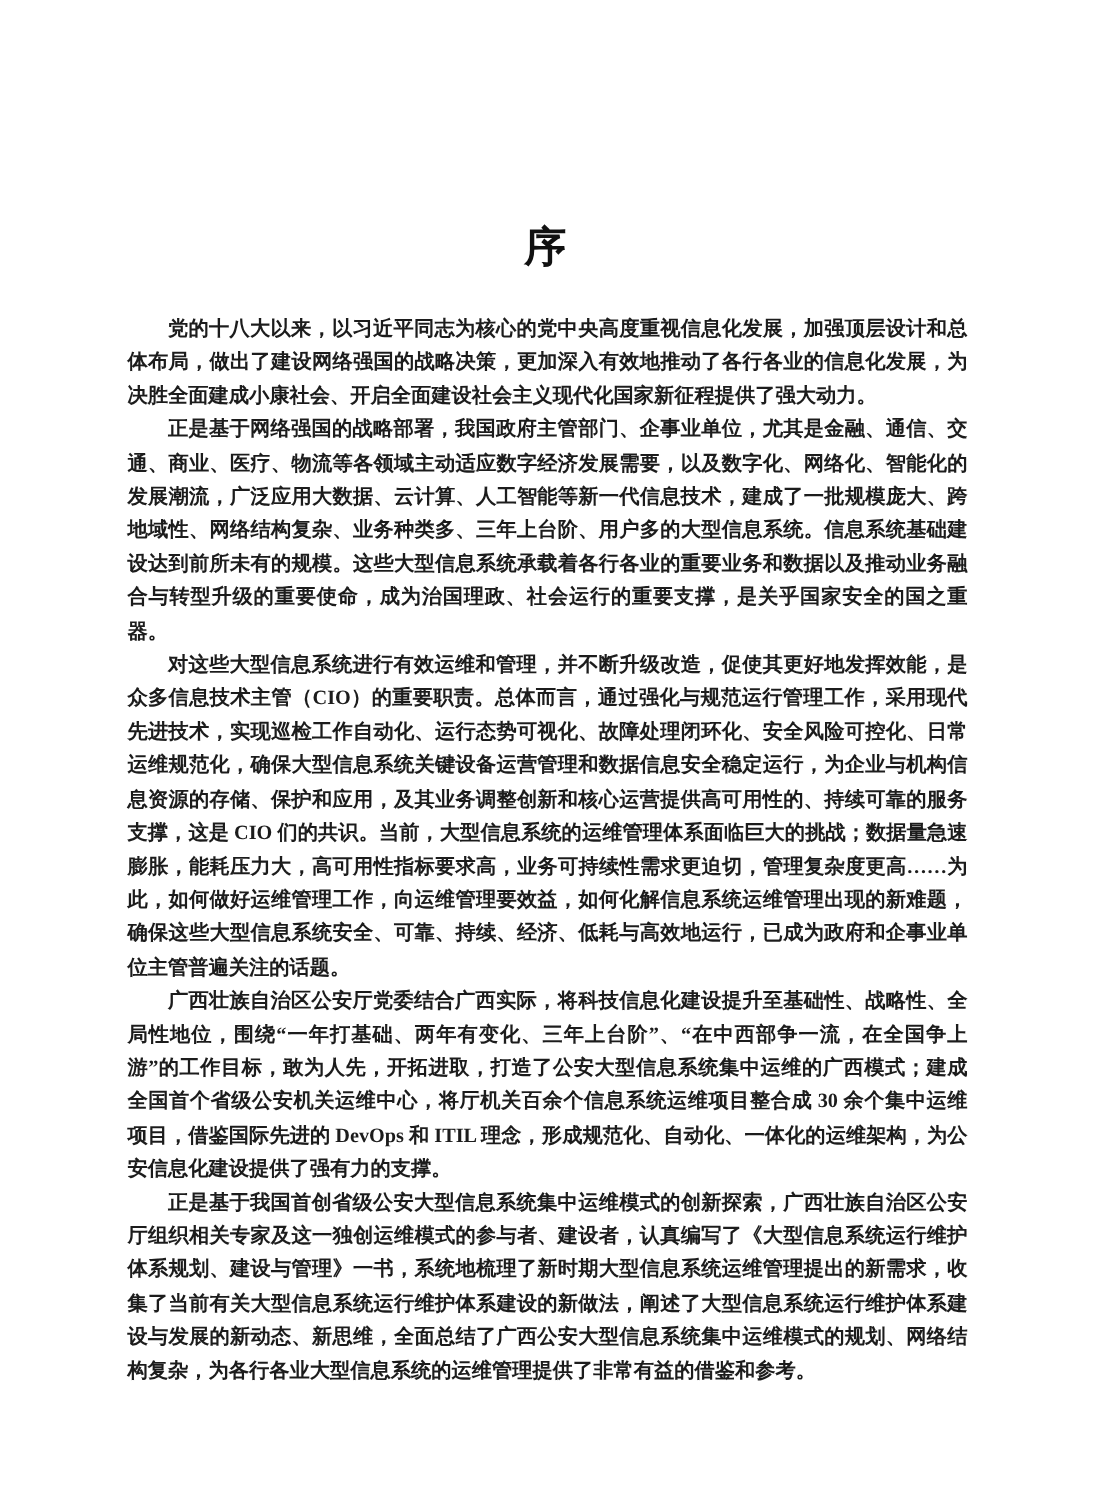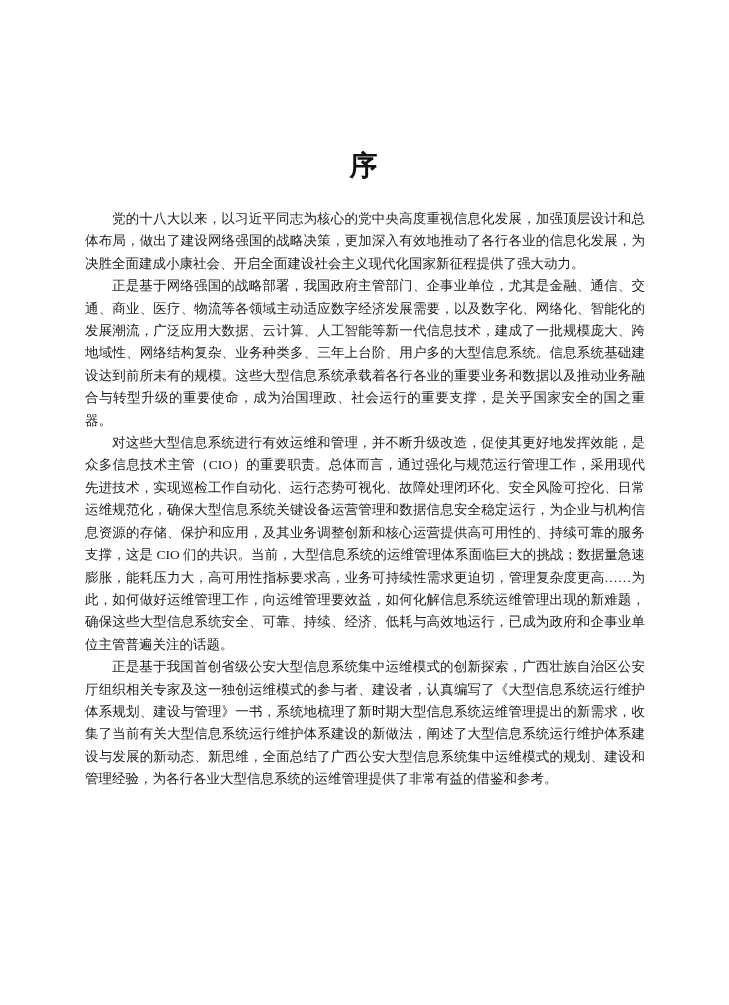--- a/index.html
+++ b/index.html
@@ -28,26 +28,28 @@
     color: #111111;
   }
   .body-text p {
     margin: 0;
     font-size: 13.5px;
     line-height: 22.4px;
     text-align: justify;
     text-justify: inter-ideograph;
     text-indent: 2em;
     word-break: break-all;
+    font-weight: bold;
   }
 </style>
 </head>
 <body>
 
 <div class="page">
   <h1 class="title">序</h1>
   <div class="body-text">
     <p>党的十八大以来，以习近平同志为核心的党中央高度重视信息化发展，加强顶层设计和总体布局，做出了建设网络强国的战略决策，更加深入有效地推动了各行各业的信息化发展，为决胜全面建成小康社会、开启全面建设社会主义现代化国家新征程提供了强大动力。</p>
     <p>正是基于网络强国的战略部署，我国政府主管部门、企事业单位，尤其是金融、通信、交通、商业、医疗、物流等各领域主动适应数字经济发展需要，以及数字化、网络化、智能化的发展潮流，广泛应用大数据、云计算、人工智能等新一代信息技术，建成了一批规模庞大、跨地域性、网络结构复杂、业务种类多、三年上台阶、用户多的大型信息系统。信息系统基础建设达到前所未有的规模。这些大型信息系统承载着各行各业的重要业务和数据以及推动业务融合与转型升级的重要使命，成为治国理政、社会运行的重要支撑，是关乎国家安全的国之重器。</p>
     <p>对这些大型信息系统进行有效运维和管理，并不断升级改造，促使其更好地发挥效能，是众多信息技术主管（CIO）的重要职责。总体而言，通过强化与规范运行管理工作，采用现代先进技术，实现巡检工作自动化、运行态势可视化、故障处理闭环化、安全风险可控化、日常运维规范化，确保大型信息系统关键设备运营管理和数据信息安全稳定运行，为企业与机构信息资源的存储、保护和应用，及其业务调整创新和核心运营提供高可用性的、持续可靠的服务支撑，这是 CIO 们的共识。当前，大型信息系统的运维管理体系面临巨大的挑战；数据量急速膨胀，能耗压力大，高可用性指标要求高，业务可持续性需求更迫切，管理复杂度更高……为此，如何做好运维管理工作，向运维管理要效益，如何化解信息系统运维管理出现的新难题，确保这些大型信息系统安全、可靠、持续、经济、低耗与高效地运行，已成为政府和企事业单位主管普遍关注的话题。</p>
-    <p>正是基于我国首创省级公安大型信息系统集中运维模式的创新探索，广西壮族自治区公安厅组织相关专家及这一独创运维模式的参与者、建设者，认真编写了《大型信息系统运行维护体系规划、建设与管理》一书，系统地梳理了新时期大型信息系统运维管理提出的新需求，收集了当前有关大型信息系统运行维护体系建设的新做法，阐述了大型信息系统运行维护体系建设与发展的新动态、新思维，全面总结了广西公安大型信息系统集中运维模式的规划、建设和管理经验，为各行各业大型信息系统的运维管理提供了非常有益的借鉴和参考。</p>
+    <p>广西壮族自治区公安厅党委结合广西实际，将科技信息化建设提升至基础性、战略性、全局性地位，围绕“一年打基础、两年有变化、三年上台阶”、“在中西部争一流，在全国争上游”的工作目标，敢为人先，开拓进取，打造了公安大型信息系统集中运维的广西模式；建成全国首个省级公安机关运维中心，将厅机关百余个信息系统运维项目整合成 30 余个集中运维项目，借鉴国际先进的 DevOps 和 ITIL 理念，形成规范化、自动化、一体化的运维架构，为公安信息化建设提供了强有力的支撑。</p>
+    <p>正是基于我国首创省级公安大型信息系统集中运维模式的创新探索，广西壮族自治区公安厅组织相关专家及这一独创运维模式的参与者、建设者，认真编写了《大型信息系统运行维护体系规划、建设与管理》一书，系统地梳理了新时期大型信息系统运维管理提出的新需求，收集了当前有关大型信息系统运行维护体系建设的新做法，阐述了大型信息系统运行维护体系建设与发展的新动态、新思维，全面总结了广西公安大型信息系统集中运维模式的规划、网络结构复杂，为各行各业大型信息系统的运维管理提供了非常有益的借鉴和参考。</p>
   </div>
 </div>
 
 </body></html>

